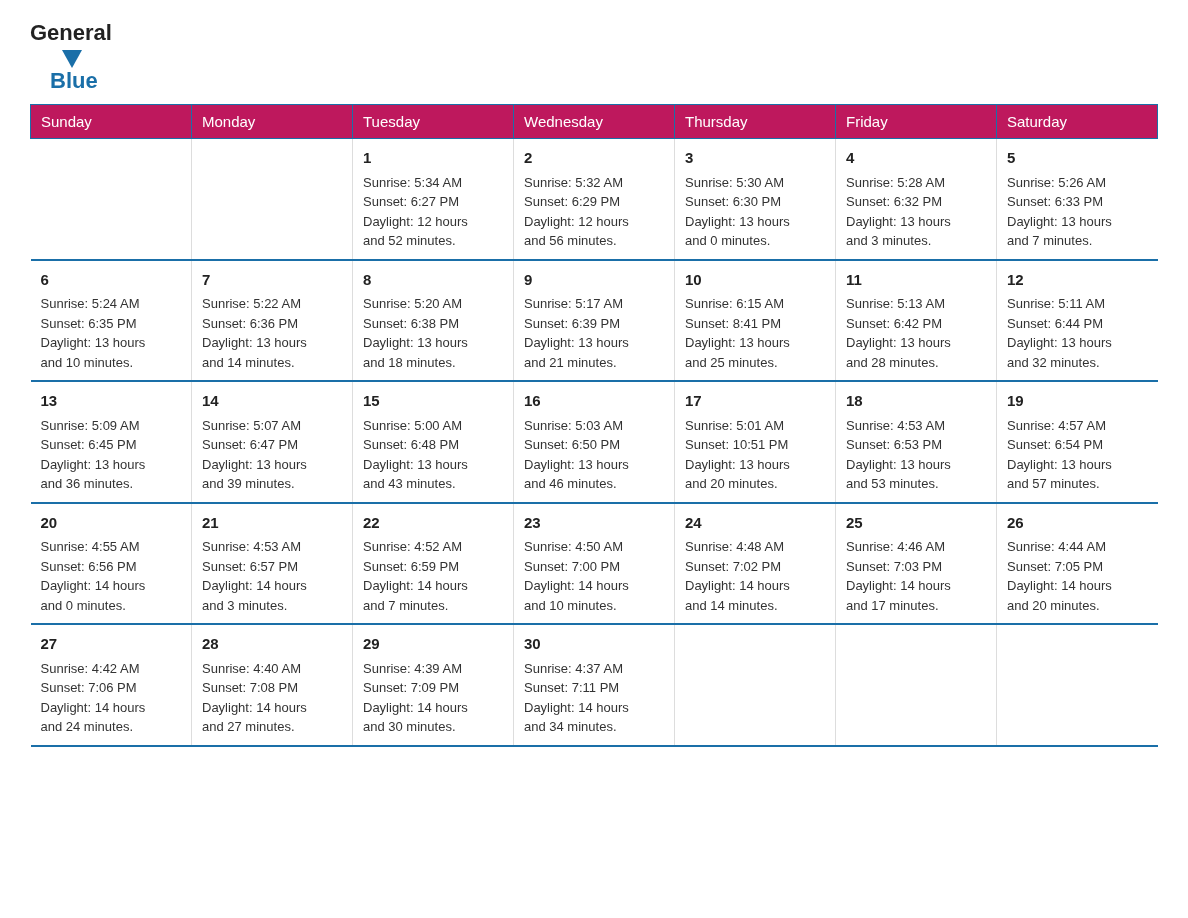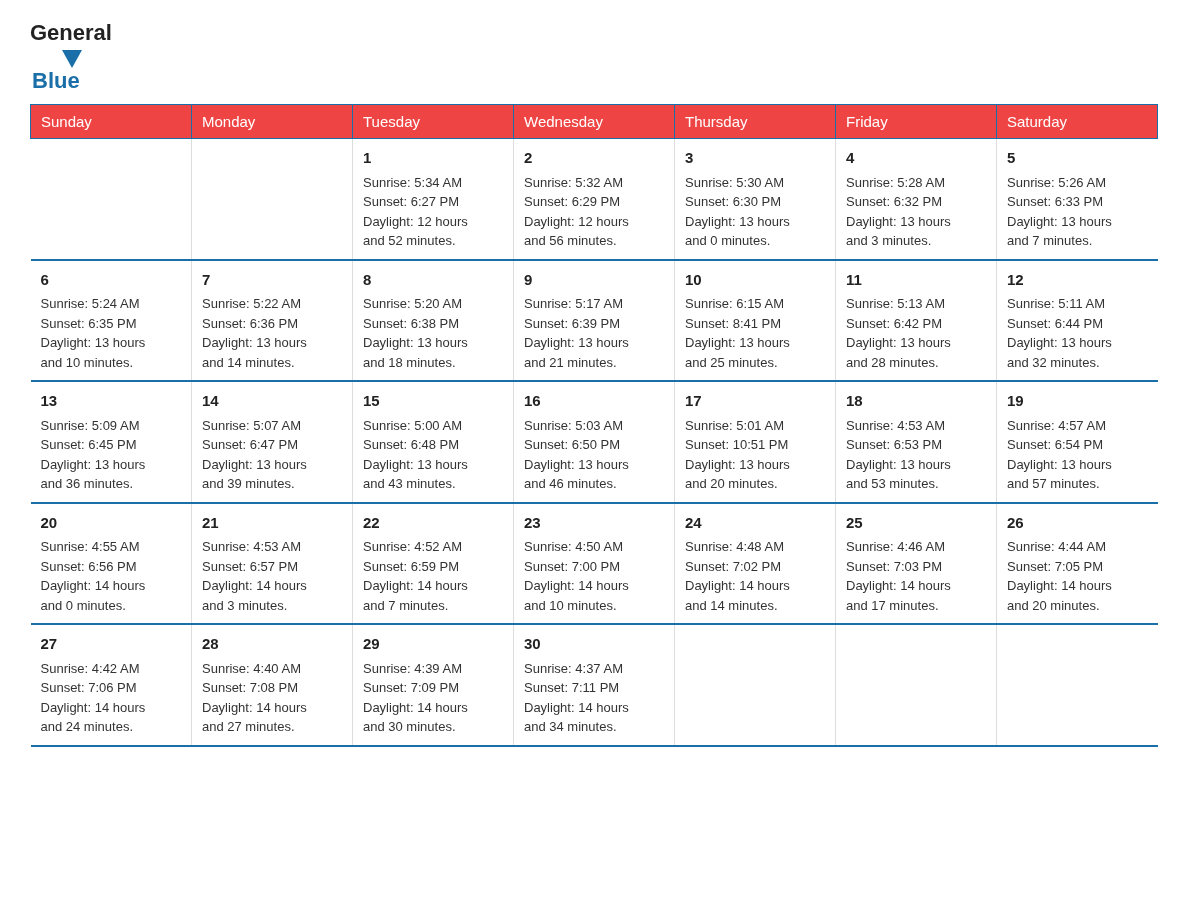--- a/index.html
+++ b/index.html
@@ -36,42 +36,42 @@
       border-left: 10px solid transparent;
       border-right: 10px solid transparent;
       border-top: 18px solid #1a6fa8;
       margin-left: 3px;
       margin-top: 4px;
     }
     .logo-blue {
       font-size: 22px;
       font-weight: bold;
       color: #1a6fa8;
-      margin-left: 2px;
+      margin-left: 20px;
     }
     .title-block {
       text-align: right;
     }
     .title-block h1 {
       font-size: 48px;
       font-weight: normal;
       color: #222;
     }
     .title-block h2 {
       font-size: 20px;
       font-weight: normal;
       color: #444;
     }
     .calendar {
       width: 100%;
       border-collapse: collapse;
       margin-top: 10px;
     }
     .calendar thead tr {
-      background-color: #ef4444;
+      background-color: #be185d;
       color: #fff;
     }
     .calendar thead th {
       padding: 8px 10px;
       text-align: left;
       font-size: 15px;
       font-weight: normal;
       border: 1px solid #1a6fa8;
     }
     .calendar tbody tr {

